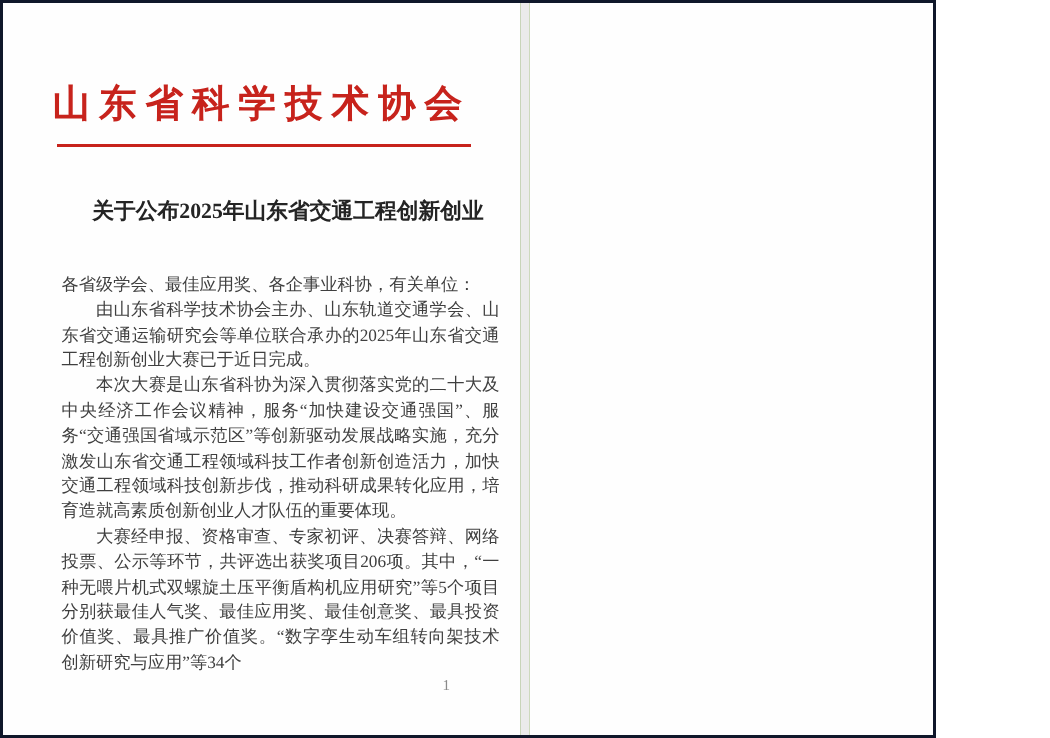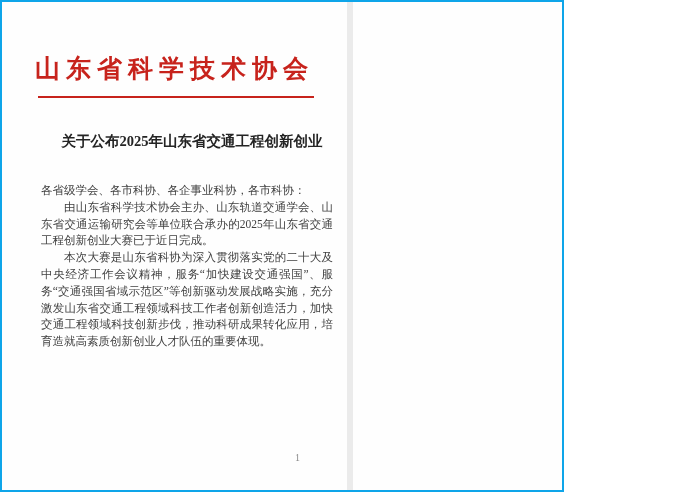--- a/index.html
+++ b/index.html
@@ -2,23 +2,23 @@
 <html style="--header-red: #c7231c; --seal-red: #d6402e;"><head>
 <meta charset="utf-8">
 <style>
   :root{
     --header-red:#c7231c;
     --seal-red:#d6402e;
   }
   html,body{margin:0;padding:0;background:#fff;}
   .canvas{
     position:relative;
-    width:564px;height:492px;
+    width:624px;height:492px;
     background:#4d7c0f;
-    border:2px solid #0ea5e9;
+    border:2px solid #0f172a;
     box-sizing:border-box;
     overflow:hidden;
     font-family:"Liberation Serif","DejaVu Serif",serif;
   }
   .page{position:absolute;top:0;height:100%;background:#fefefe;}
   .page-left{left:0;width:345px;}
   .page-right{left:351px;width:347px;}
   .divider{position:absolute;top:0;left:345px;width:6px;height:100%;background:#ebebeb;}
 
   .org-header{
@@ -58,22 +58,22 @@
 
 <div class="canvas">
 
   <div class="page page-left">
     <div class="org-header">山东省科学技术协会</div>
     <div class="red-rule"></div>
     <div class="doc-title">
       <div>关于公布2025年山东省交通工程创新创业</div>
     </div>
     <div class="body-block p1-body">
-      <p class="no-indent">各省级学会、各市科协、各企事业科协，各市科协：</p>
-      <span><p>由山东省科学技术协会主办、山东轨道交通学会、山东省交通运输研究会等单位联合承办的2025年山东省交通工程创新创业大赛已于近日完成。</p><p>本次大赛是山东省科协为深入贯彻落实党的二十大及中央经济工作会议精神，服务“加快建设交通强国”、服务“交通强国省域示范区”等创新驱动发展战略实施，充分激发山东省交通工程领域科技工作者创新创造活力，加快交通工程领域科技创新步伐，推动科研成果转化应用，培育造就高素质创新创业人才队伍的重要体现。</p></span>
+      <p class="no-indent">各省级学会、最佳应用奖、各企事业科协，有关单位：</p>
+      <span><p>由山东省科学技术协会主办、山东轨道交通学会、山东省交通运输研究会等单位联合承办的2025年山东省交通工程创新创业大赛已于近日完成。</p><p>本次大赛是山东省科协为深入贯彻落实党的二十大及中央经济工作会议精神，服务“加快建设交通强国”、服务“交通强国省域示范区”等创新驱动发展战略实施，充分激发山东省交通工程领域科技工作者创新创造活力，加快交通工程领域科技创新步伐，推动科研成果转化应用，培育造就高素质创新创业人才队伍的重要体现。</p><p>大赛经申报、资格审查、专家初评、决赛答辩、网络投票、公示等环节，共评选出获奖项目206项。其中，“一种无喂片机式双螺旋土压平衡盾构机应用研究”等5个项目分别获最佳人气奖、最佳应用奖、最佳创意奖、最具投资价值奖、最具推广价值奖。“数字孪生动车组转向架技术创新研究与应用”等34个</p></span>
     </div>
     <div class="page-num page-num-1">1</div>
   </div>
 
   <div class="divider"></div>
 
   <div class="page page-right">
     
     
     

